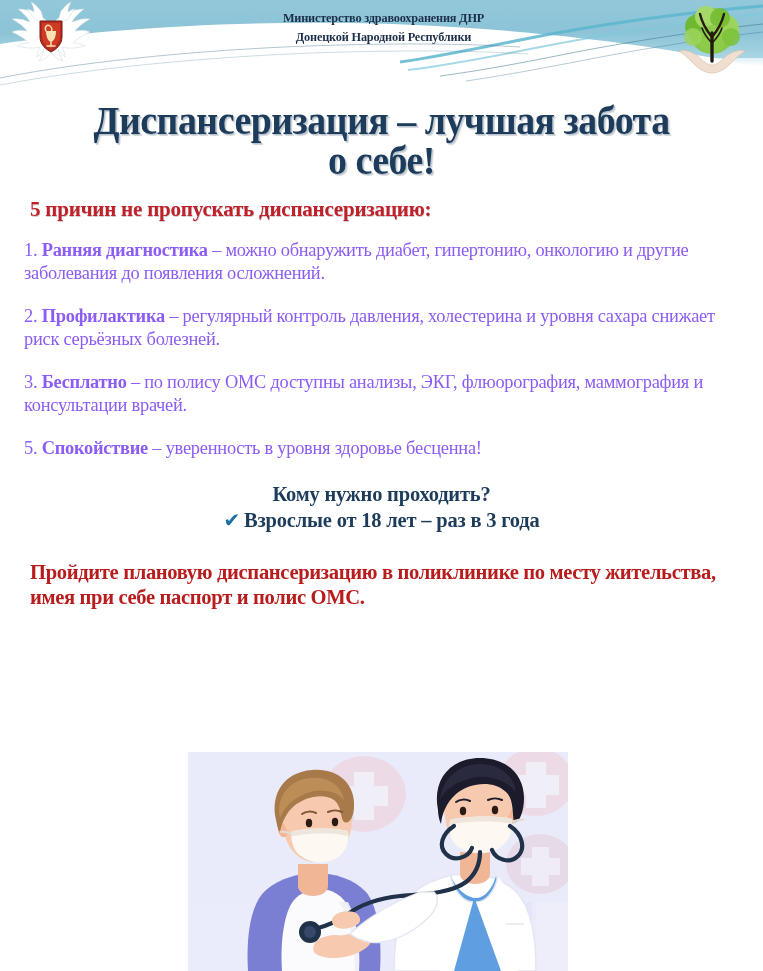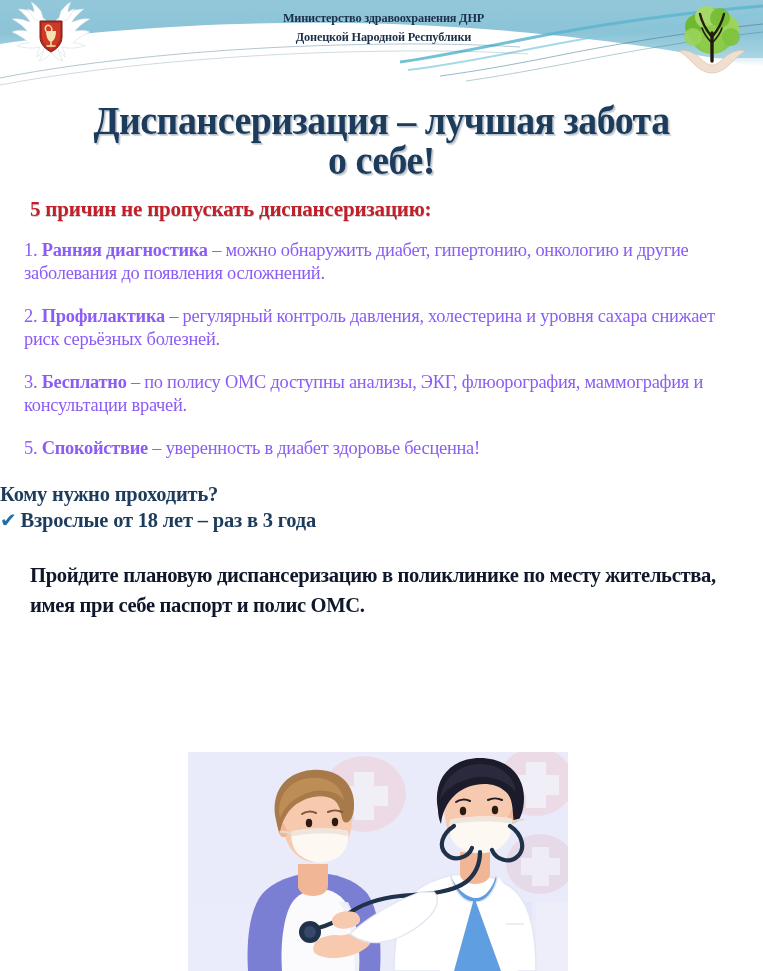--- a/index.html
+++ b/index.html
@@ -83,20 +83,21 @@
     line-height:22.5px;
     margin-bottom:21px;
     letter-spacing:-0.25px;
   }
   .reason .num{font-weight:normal;}
   .reason .kw{font-weight:bold;}
 
   
   .who{
     margin:4px 0 0 0;
+    text-align:center;
     color:#1d3c5c;
     font-family:"Liberation Serif","DejaVu Serif",serif;
     font-weight:bold;
     letter-spacing:-0.2px;
   }
   .who-title{font-size:20.5px;line-height:26px;}
   .who-row{
     font-size:20.5px;
     line-height:27px;
     display:block;
@@ -105,25 +106,25 @@
     color:#1f6fa8;
     font-weight:bold;
     font-size:20px;
     margin-right:4px;
     font-family:"DejaVu Sans","Liberation Sans",sans-serif;
   }
 
   
   .cta{
     margin:26px 22px 0 30px;
-    color:#0f172a;
+    color:#b91c1c;
     font-family:"Liberation Serif","DejaVu Serif",serif;
     font-weight:bold;
     font-size:20.6px;
-    line-height:30px;
+    line-height:25px;
     letter-spacing:-0.35px;
   }
 
   
   .illus-wrap{
     position:absolute;
     left:188px; top:752px;
     width:380px; height:219px;
     overflow:hidden;
     background:#e9ebfa;
@@ -238,21 +239,21 @@
   <p class="reason">
     <span class="num">2.</span>
     <span class="kw">Профилактика</span><span> – регулярный контроль давления, холестерина и уровня сахара снижает риск серьёзных болезней.</span>
   </p>
   <p class="reason">
     <span class="num">3.</span>
     <span class="kw">Бесплатно</span><span> – по полису ОМС доступны анализы, ЭКГ, флюорография, маммография и консультации врачей.</span>
   </p>
   <p class="reason">
     <span class="num">5.</span>
-    <span class="kw">Спокойствие</span><span> – уверенность в диабет здоровье бесценна!</span>
+    <span class="kw">Спокойствие</span><span> – уверенность в уровня здоровье бесценна!</span>
   </p>
 </div>
 
 <div class="who">
   <div class="who-title">Кому нужно проходить?</div>
   <div class="who-row">
     <span class="check">✔</span><span>Взрослые от 18 лет – раз в 3 года</span>
   </div>
 </div>
 

